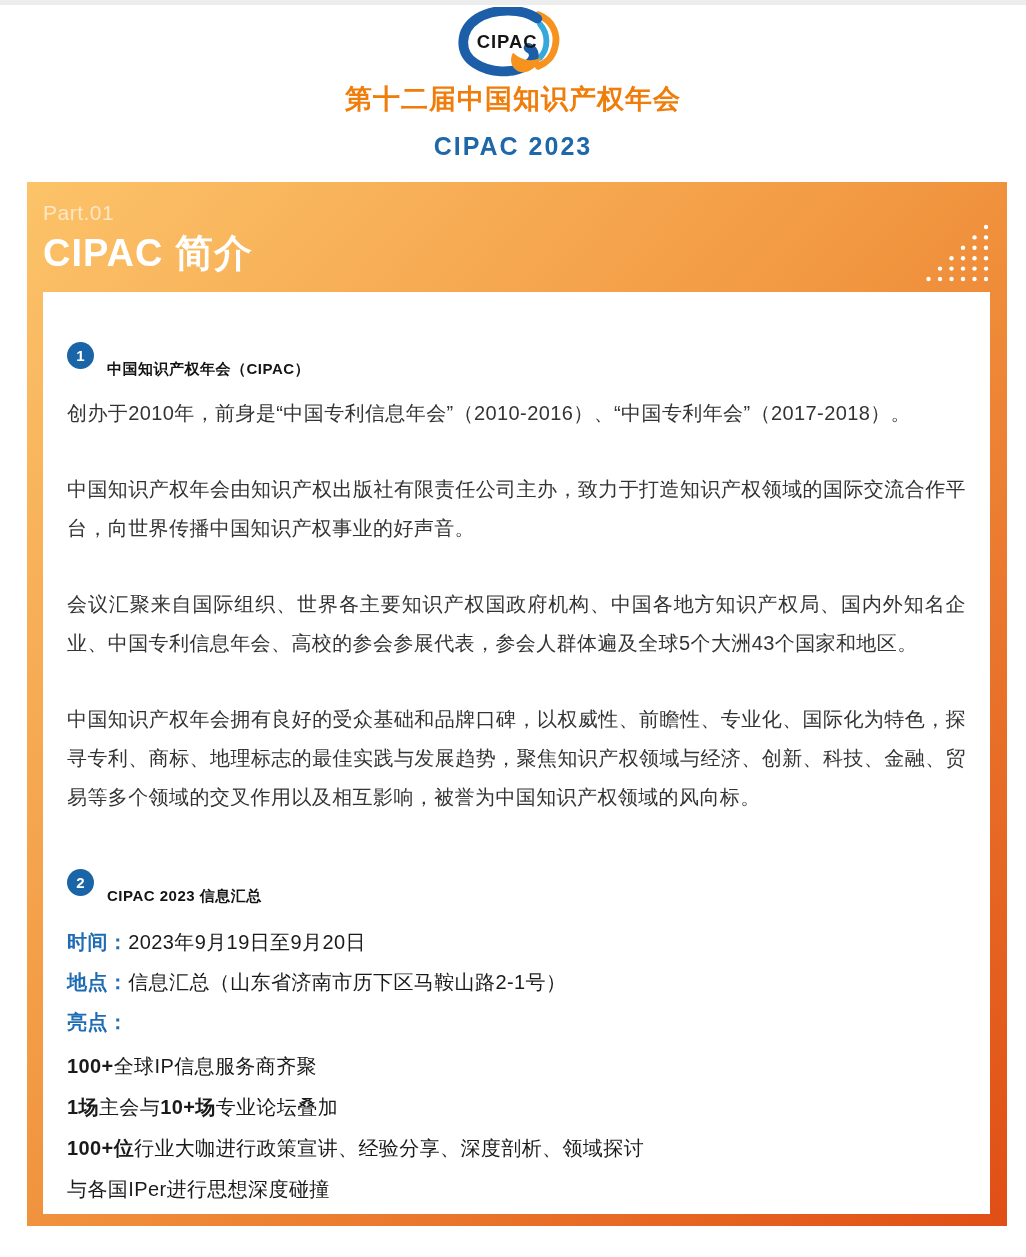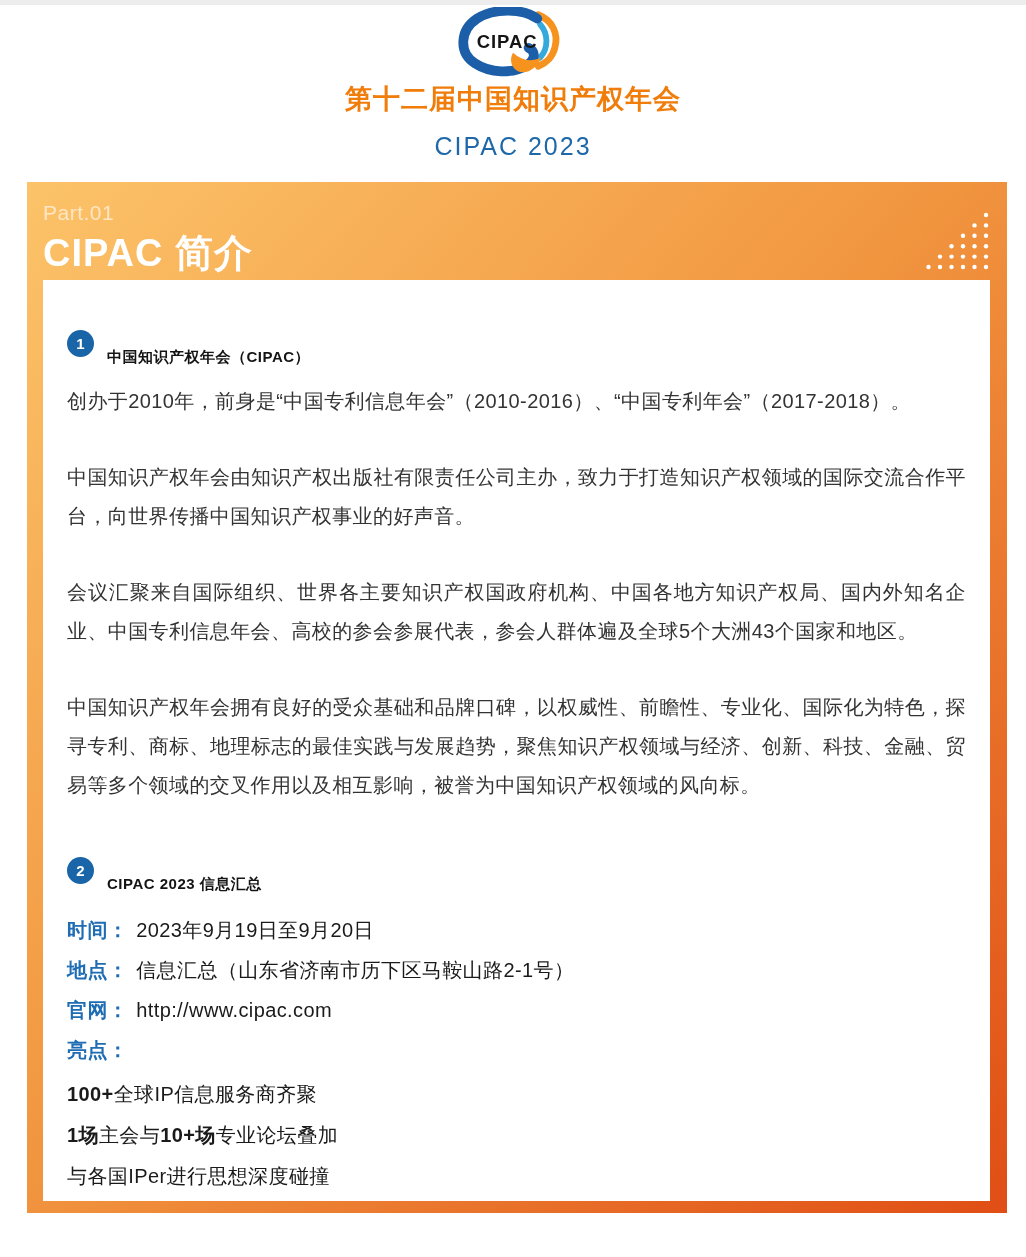--- a/index.html
+++ b/index.html
@@ -21,29 +21,29 @@
     -webkit-font-smoothing:antialiased;
   }
   .top-strip{height:5px;background:#ededed;}
   header{text-align:center;padding-top:2px;}
   .logo{display:inline-block;line-height:0;}
   .main-title{
     color:var(--accent-orange);font-size:27px;font-weight:bold;
     letter-spacing:1px;
   }
   .sub-title{
-    color:var(--accent-blue);font-size:25px;font-weight:normal;
+    color:var(--accent-blue);font-size:25px;font-weight:bold;
     margin-top:15px;letter-spacing:2px;
   }
   .panel{
     margin:21px 19px 0 27px;
     background:linear-gradient(133deg,var(--banner-g1) 0%,var(--banner-g2) 48%,var(--banner-g3) 100%);
     padding:0 17px 12px 16px;
   }
-  .banner{position:relative;height:98px;}
+  .banner{position:relative;height:110px;}
   .banner-part{
     padding-top:19px;font-size:21px;color:rgba(255,255,255,0.62);
     letter-spacing:0.5px;
   }
   .banner-title{
     margin-top:3px;font-size:38px;font-weight:bold;color:#ffffff;letter-spacing:1px;
   }
   .dots{position:absolute;right:0;bottom:8px;width:72px;height:62px;}
   .card{background:#ffffff;padding:40px 24px 4px 24px;}
   .sec-head{display:flex;align-items:center;gap:13px;}
@@ -56,21 +56,21 @@
   .sec-title{
     font-size:15px;font-weight:bold;color:var(--heading-text);letter-spacing:0.5px;margin-top:28px;
   }
   .paras p{
     margin:37px 0 0 0;font-size:20px;color:var(--body-text);
     line-height:39px;text-align:justify;letter-spacing:0.4px;
   }
   .paras p:first-child{margin-top:15px;}
   .info-list{margin-top:16px;}
   .info-row{font-size:20px;line-height:40px;letter-spacing:0.4px;}
-  .info-label{font-weight:bold;color:var(--label-blue);margin-right:8px;}
+  .info-label{font-weight:bold;color:var(--label-blue);}
   .info-value{color:#1a1a1a;}
   .highlights{margin-top:4px;}
   .hl-row{
     font-size:20px;line-height:41px;text-align:left;color:#1a1a1a;
     letter-spacing:0.4px;
   }
   .hl-row .b{font-weight:bold;}
 </style>
 </head>
 <body>
@@ -135,24 +135,24 @@
         </div>
 
       <div class="sec-head second">
         <span class="num-circle">2</span>
         <span class="sec-title">CIPAC 2023 信息汇总</span>
       </div>
 
       <div class="info-list">
           <div class="info-row"><span class="info-label">时间：</span><span class="info-value">2023年9月19日至9月20日</span></div>
           <div class="info-row"><span class="info-label">地点：</span><span class="info-value">信息汇总（山东省济南市历下区马鞍山路2-1号）</span></div>
-          <div class="info-row"><span class="info-label">官网：</span><span class="info-value">http://www.cipac.com</span></div>
           <div class="info-row"><span class="info-label">亮点：</span><span class="info-value"></span></div>
         </div>
 
       <div class="highlights">
           <div class="hl-row"><span class="b">100+</span><span>全球IP信息服务商齐聚</span></div>
           <div class="hl-row"><span class="b">1场</span><span>主会与</span><span class="b">10+场</span><span>专业论坛叠加</span></div>
+          <div class="hl-row"><span class="b">100+位</span><span>行业大咖进行政策宣讲、经验分享、深度剖析、领域探讨</span></div>
           <div class="hl-row"><span>与各国IPer进行思想深度碰撞</span></div>
         </div>
     </div>
   </div>
 </div>
 
 </body></html>

